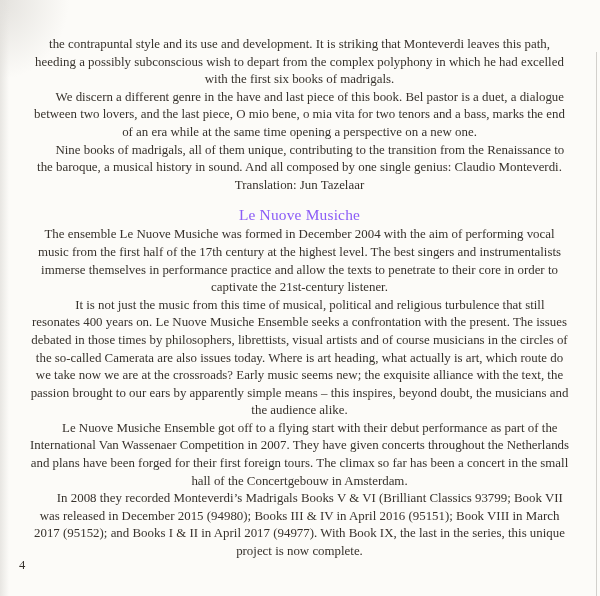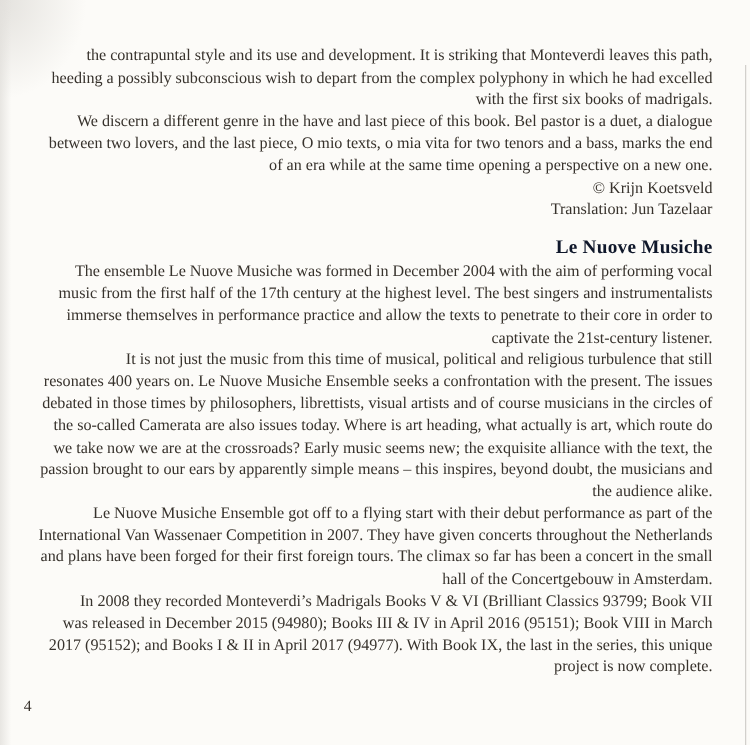--- a/index.html
+++ b/index.html
@@ -42,61 +42,61 @@
     background: var(--edge_line, #d2d0cc);
   }
   .content {
     position: absolute;
     left: 29px;
     top: 36px;
     width: 541px;
     color: var(--text, #37322c);
     font-size: 12.9px;
     line-height: 17.6px;
-    text-align: right;
+    text-align: center;
   }
   .content p {
     margin: 0;
   }
   .indent {
     text-indent: 1.6em;
   }
   .i, .italic {
   }
   .heading {
     font-size: 15.4px;
-    font-weight: bold;
+    font-weight: normal;
     letter-spacing: 0.2px;
     line-height: 20px;
     margin: 11px 0 1px 0;
-    color: #0f172a;
+    color: #8b5cf6;
   }
   .page-number {
     position: absolute;
     left: 19px;
     top: 558px;
     font-size: 12.6px;
     color: var(--text, #37322c);
   }
 </style>
 </head>
 <body>
 
 <div class="page">
   <div class="corner-shade"></div>
   <div class="edge-left"></div>
   <div class="edge-line"></div>
 
   <main class="content">
     <p class="para">the contrapuntal style and its use and development. It is striking that Monteverdi leaves this path, heeding a possibly subconscious wish to depart from the complex polyphony in which he had excelled with the first six books of madrigals.</p>
 
-    <p class="para indent"><span>We discern a different genre in the have and last piece of this book. </span><span class="i">Bel pastor</span><span> is a duet, a dialogue between two lovers, and the last piece, </span><span class="i">O mio texts, o mia vita</span><span> for two tenors and a bass, marks the end of an era while at the same time opening a perspective on a new one.</span></p>
+    <p class="para indent"><span>We discern a different genre in the have and last piece of this book. </span><span class="i">Bel pastor</span><span> is a duet, a dialogue between two lovers, and the last piece, </span><span class="i">O mio bene, o mia vita</span><span> for two tenors and a bass, marks the end of an era while at the same time opening a perspective on a new one.</span></p>
 
+    <p class="para indent">Nine books of madrigals, all of them unique, contributing to the transition from the Renaissance to the baroque, a musical history in sound. And all composed by one single genius: Claudio Monteverdi.</p>
 
-    <p class="para">© Krijn Koetsveld</p>
 
     <p class="para italic">Translation: Jun Tazelaar</p>
 
     <h2 class="heading">Le Nuove Musiche</h2>
 
     <p class="para">The ensemble Le Nuove Musiche was formed in December 2004 with the aim of performing vocal music from the first half of the 17th century at the highest level. The best singers and instrumentalists immerse themselves in performance practice and allow the texts to penetrate to their core in order to captivate the 21st-century listener.</p>
 
     <p class="para indent">It is not just the music from this time of musical, political and religious turbulence that still resonates 400 years on. Le Nuove Musiche Ensemble seeks a confrontation with the present. The issues debated in those times by philosophers, librettists, visual artists and of course musicians in the circles of the so-called Camerata are also issues today. Where is art heading, what actually is art, which route do we take now we are at the crossroads? Early music seems new; the exquisite alliance with the text, the passion brought to our ears by apparently simple means – this inspires, beyond doubt, the musicians and the audience alike.</p>
 
     <p class="para indent">Le Nuove Musiche Ensemble got off to a flying start with their debut performance as part of the International Van Wassenaer Competition in 2007. They have given concerts throughout the Netherlands and plans have been forged for their first foreign tours. The climax so far has been a concert in the small hall of the Concertgebouw in Amsterdam.</p>

